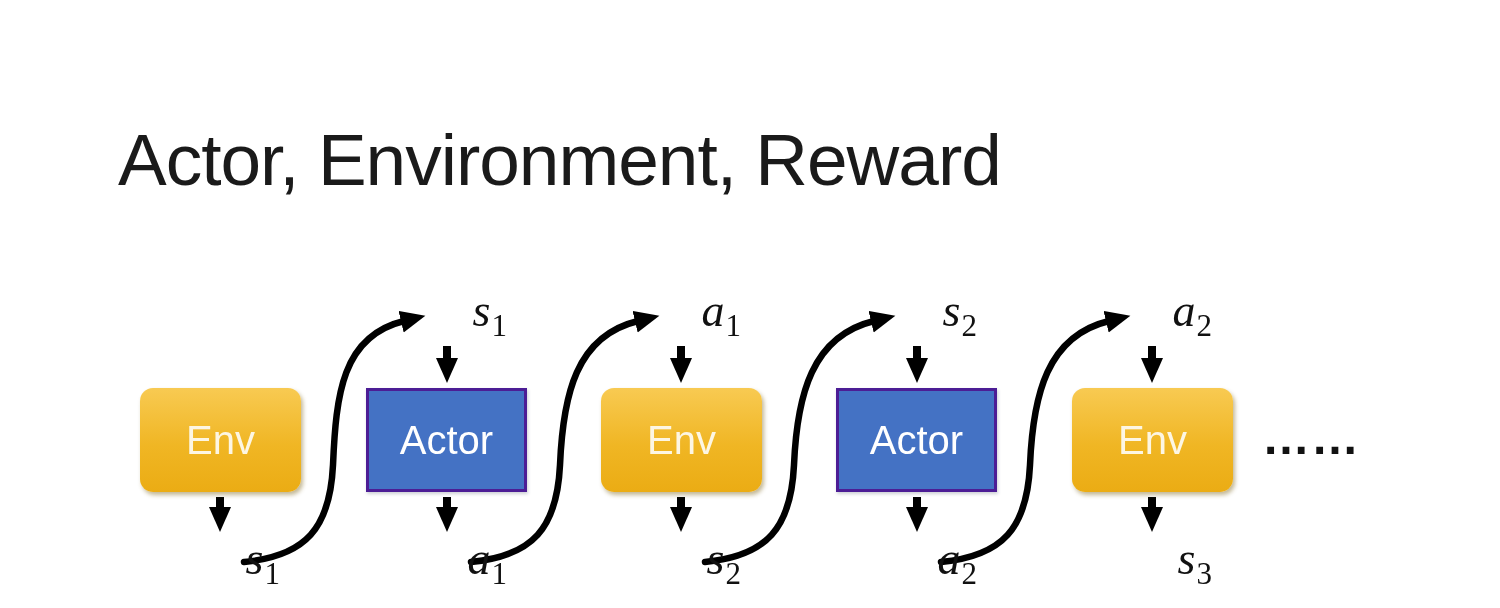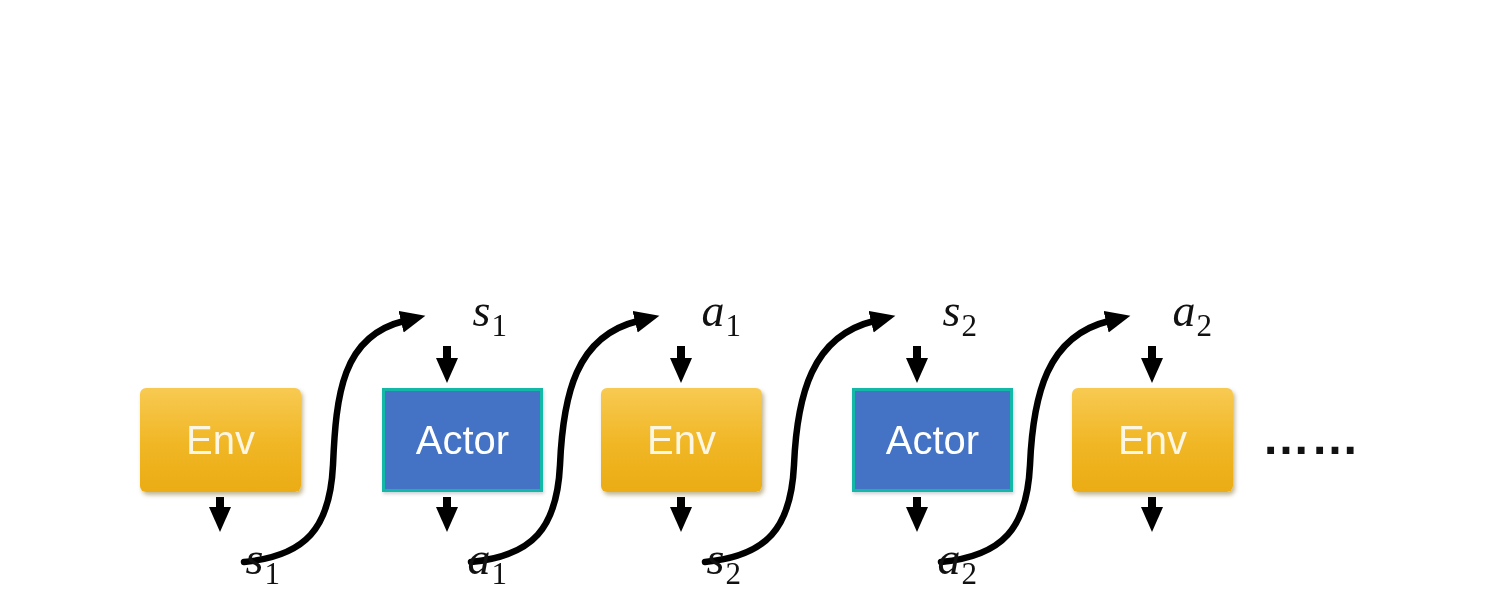--- a/index.html
+++ b/index.html
@@ -27,30 +27,29 @@
     position:absolute;
     top:388px;
     width:161px;height:104px;
     display:flex;align-items:center;justify-content:center;
     z-index:2;
     font-size:40px;
     color:#ffffff;
   }
   .box.env{
     background:linear-gradient(180deg,#f8ca52 0%,#f0b624 55%,#ebac14 100%);
-    border-radius:6px;
+    border-radius:13px;
     box-shadow:2px 3px 4px rgba(120,95,20,0.45);
     color:#fdf6e3;
   }
   .box.actor{
     background:#4472c4;
-    border:3px solid #14b8a6;
+    border:3px solid #4c1d95;
     box-sizing:border-box;
     box-shadow:1px 2px 3px rgba(60,70,90,0.25);
-    margin-left:16px;
   }
   .mlabel{
     position:absolute;
     width:120px;height:56px;
     text-align:right;
     z-index:2;
     color:#111;
     white-space:nowrap;
   }
   .mlabel.top{top:284px;}
@@ -76,20 +75,21 @@
     color:#111;
     z-index:2;
     white-space:nowrap;
   }
 </style>
 </head>
 <body>
 
 <div class="slide">
 
+  <div class="title">Actor, Environment, Reward</div>
 
   <svg class="arrow-layer" width="1500" height="608" viewBox="0 0 1500 608" xmlns="http://www.w3.org/2000/svg">
     <defs>
       <marker id="ah" markerUnits="userSpaceOnUse" markerWidth="30" markerHeight="26" refX="3" refY="11" orient="auto">
         <path d="M0,0 L25,11 L0,22 Z" fill="#000000"></path>
       </marker>
     </defs>
 
     <path d="M 244,562 C 306,556 330,528 333,465 C 336,395 342,336 404,321" fill="none" stroke="#000" stroke-width="6.5" stroke-linecap="round" marker-end="url(#ah)"></path>
     <path d="M 471,562 C 533,556 557,528 560,465 C 563,395 576,336 638,321" fill="none" stroke="#000" stroke-width="6.5" stroke-linecap="round" marker-end="url(#ah)"></path>
@@ -126,16 +126,17 @@
 
   <div class="mlabel top" style="left:387px;"><span class="mb">s</span><span class="ms">1</span></div>
   <div class="mlabel top" style="left:621px;"><span class="mb">a</span><span class="ms">1</span></div>
   <div class="mlabel top" style="left:857px;"><span class="mb">s</span><span class="ms">2</span></div>
   <div class="mlabel top" style="left:1092px;"><span class="mb">a</span><span class="ms">2</span></div>
 
   <div class="mlabel bottom" style="left:160px;"><span class="mb">s</span><span class="ms">1</span></div>
   <div class="mlabel bottom" style="left:387px;"><span class="mb">a</span><span class="ms">1</span></div>
   <div class="mlabel bottom" style="left:621px;"><span class="mb">s</span><span class="ms">2</span></div>
   <div class="mlabel bottom" style="left:857px;"><span class="mb">a</span><span class="ms">2</span></div>
+  <div class="mlabel bottom" style="left:1092px;"><span class="mb">s</span><span class="ms">3</span></div>
 
   <div class="dots">……</div>
 
 </div>
 
 </body></html>

